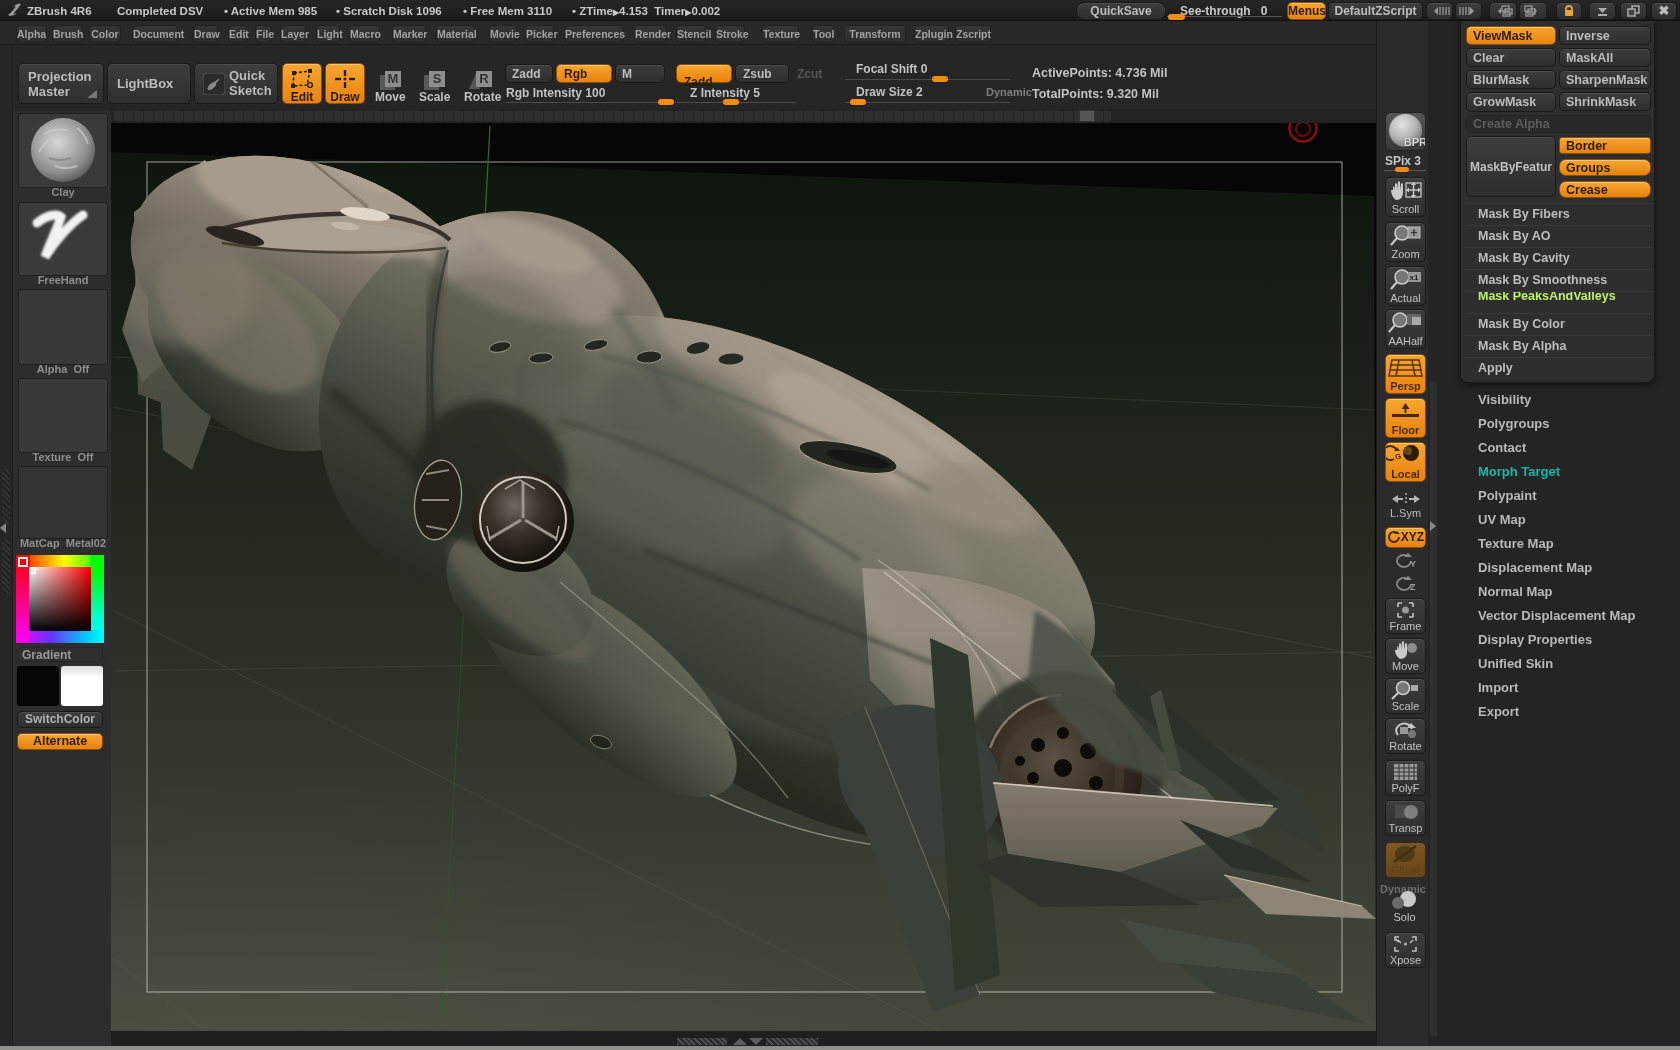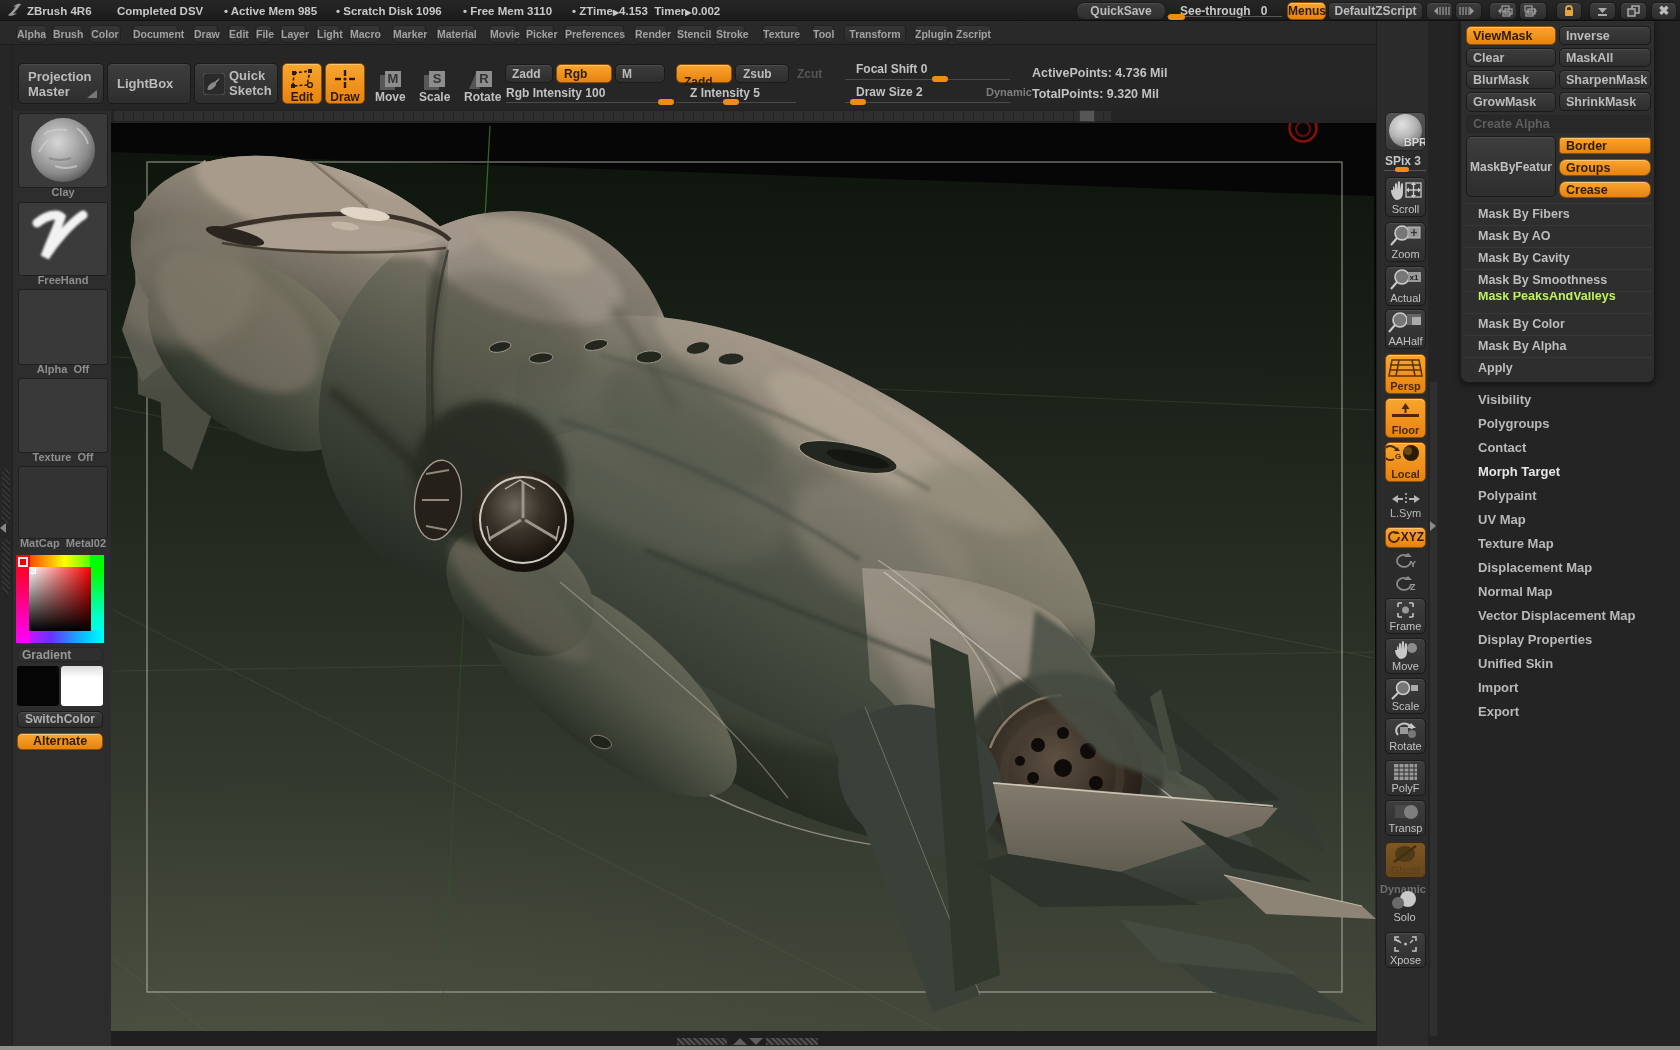--- a/index.html
+++ b/index.html
@@ -744,21 +744,21 @@
   </div>
 </div>
 
 <div class="abs" style="left:1428px;top:21px;width:252px;height:1025px;background:#242424;" id="rightpanel">
   <div class="abs" style="left:1px;top:360px;width:9px;height:656px;background:#2f2f2f;border:1px solid #262626;"></div>
   <div class="abs" style="left:2px;top:500px;width:0;height:0;border-top:5px solid transparent;border-bottom:5px solid transparent;border-left:6px solid #8a8a8a;"></div>
 
   <div class="lbl" style="left:50px;top:371px;font-size:13px;color:#b9b9b9;">Visibility</div>
   <div class="lbl" style="left:50px;top:395px;font-size:13px;color:#b9b9b9;">Polygroups</div>
   <div class="lbl" style="left:50px;top:419px;font-size:13px;color:#b9b9b9;">Contact</div>
-  <div class="lbl" style="left:50px;top:443px;font-size:13px;color:#e5e5e5;">Morph Target</div>
+  <div class="lbl" style="left:50px;top:443px;font-size:13px;color:#14b8a6;">Morph Target</div>
   <div class="lbl" style="left:50px;top:467px;font-size:13px;color:#b9b9b9;">Polypaint</div>
   <div class="lbl" style="left:50px;top:491px;font-size:13px;color:#b9b9b9;">UV Map</div>
   <div class="lbl" style="left:50px;top:515px;font-size:13px;color:#b9b9b9;">Texture Map</div>
   <div class="lbl" style="left:50px;top:539px;font-size:13px;color:#b9b9b9;">Displacement Map</div>
   <div class="lbl" style="left:50px;top:563px;font-size:13px;color:#b9b9b9;">Normal Map</div>
   <div class="lbl" style="left:50px;top:587px;font-size:13px;color:#b9b9b9;">Vector Displacement Map</div>
   <div class="lbl" style="left:50px;top:611px;font-size:13px;color:#b9b9b9;">Display Properties</div>
   <div class="lbl" style="left:50px;top:635px;font-size:13px;color:#b9b9b9;">Unified Skin</div>
   <div class="lbl" style="left:50px;top:659px;font-size:13px;color:#b9b9b9;">Import</div>
   <div class="lbl" style="left:50px;top:683px;font-size:13px;color:#b9b9b9;">Export</div>

